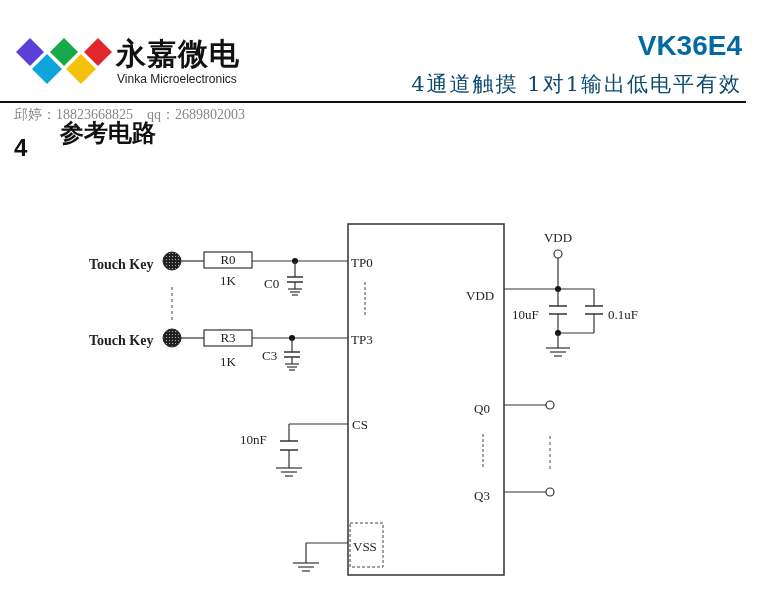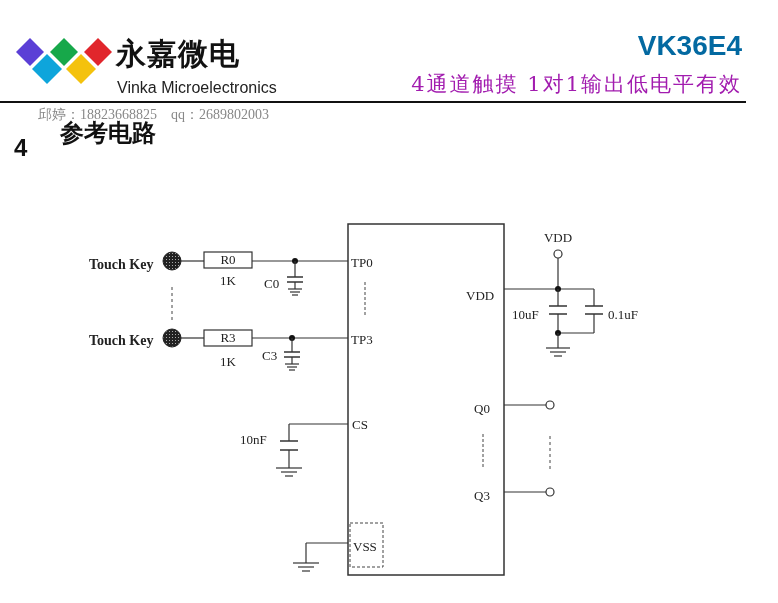--- a/index.html
+++ b/index.html
@@ -1,23 +1,23 @@
 <!DOCTYPE html>
 <html><head>
 <meta charset="utf-8">
 <style>
   html, body { margin: 0; padding: 0; background: #ffffff; }
   body { width: 778px; height: 603px; position: relative; overflow: hidden; font-family: "Liberation Sans", sans-serif; }
   .abs { position: absolute; }
   .logo-cn { left: 116px; top: 34px; font-size: 30px; font-weight: bold; color: #111; letter-spacing: 1px; font-family: "DejaVu Sans", sans-serif; text-align: center; }
-  .logo-en { left: 117px; top: 79px; font-size: 16px; color: #222; font-family: "Liberation Sans", sans-serif; }
+  .logo-en { left: 117px; top: 72px; font-size: 12px; color: #222; font-family: "Liberation Sans", sans-serif; }
   .model { right: 36px; top: 30px; font-size: 28px; font-weight: bold; color: #0369a1; font-family: "Liberation Sans", sans-serif; }
-  .subtitle { right: 36px; top: 70px; font-size: 21px; color: #a21caf; font-family: "DejaVu Serif", serif; letter-spacing: 2px; text-align: center; }
+  .subtitle { right: 36px; top: 70px; font-size: 21px; color: #0c4a6e; font-family: "DejaVu Serif", serif; letter-spacing: 2px; text-align: center; }
   .header-rule { left: 0; right: 32px; top: 101px; height: 2px; background: #111; }
-  .contact { left: 14px; top: 106px; font-size: 14px; color: #888; font-family: "Liberation Serif", serif; white-space: pre; margin-left: 24px; }
+  .contact { left: 14px; top: 106px; font-size: 14px; color: #888; font-family: "Liberation Serif", serif; white-space: pre; }
   .sec-num { left: 14px; top: 134px; font-size: 24px; font-weight: bold; color: #111; }
   .sec-title { left: 60px; top: 117px; font-size: 24px; font-weight: bold; color: #111; font-family: "DejaVu Sans", sans-serif; }
   svg text { font-family: "Liberation Serif", serif; fill: #222; }
 </style>
 </head>
 <body>
 
 <svg class="abs" style="left:14px;top:36px" width="106" height="52">
   <g>
       <polygon points="16,2 30,16 16,30 2,16" fill="#5b3fd6"></polygon>

